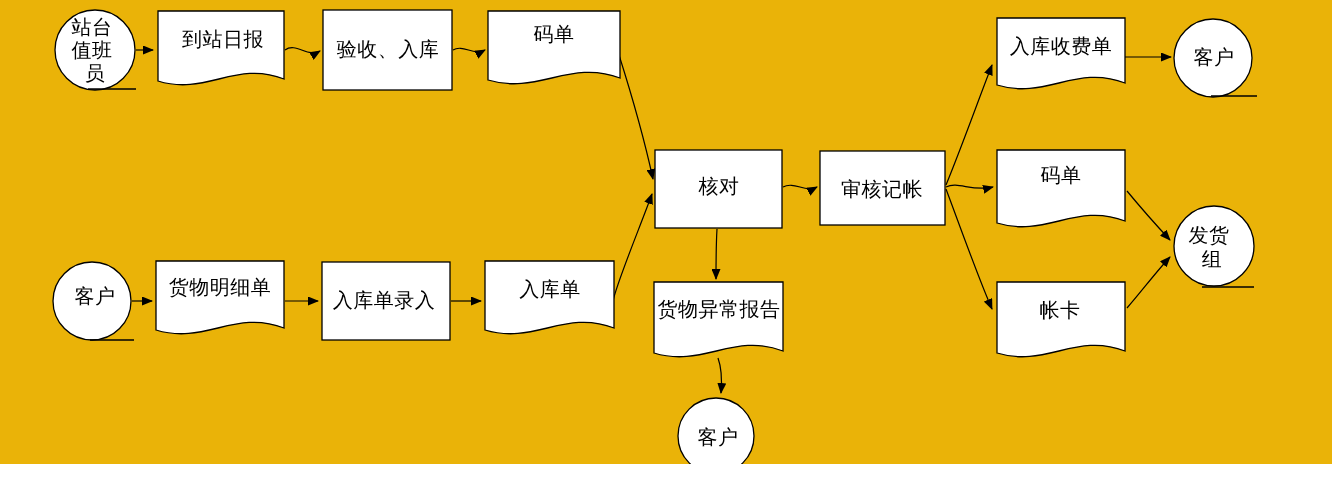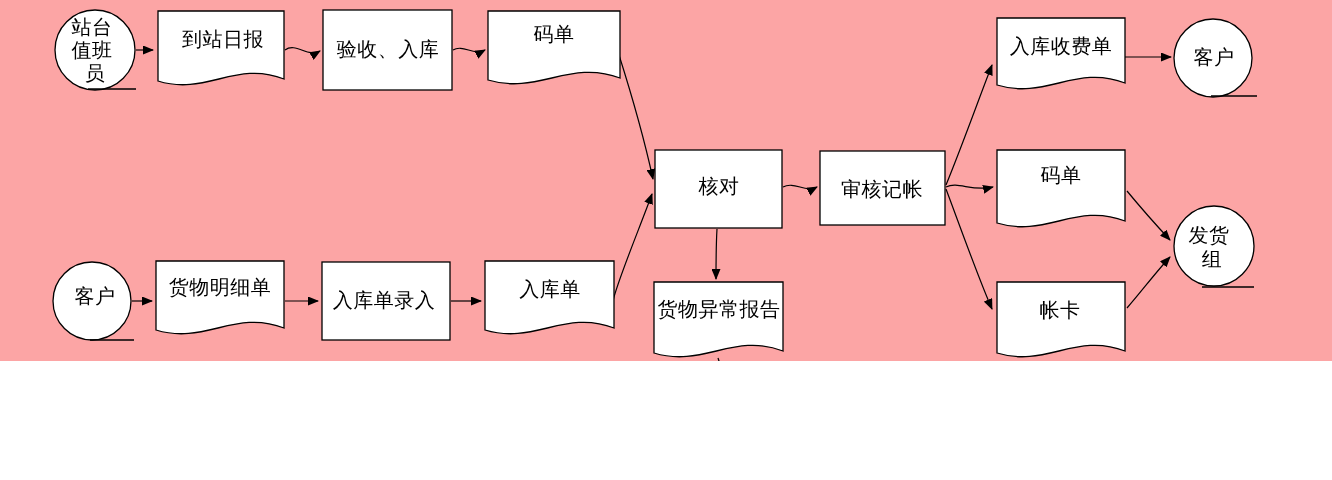--- a/index.html
+++ b/index.html
@@ -1,16 +1,16 @@
 <!DOCTYPE html>
 <html><head>
 <meta charset="utf-8">
 <style>
   html,body{margin:0;padding:0;background:#ffffff;}
-  .stage{position:relative;width:1332px;height:361px;background:#fca5a5;overflow:hidden;
+  .stage{position:relative;width:1332px;height:464px;background:#eab308;overflow:hidden;
          font-family:"Liberation Sans",sans-serif;}
   svg{display:block;}
   .shape{fill:#ffffff;stroke:#000000;stroke-width:1.3;}
   .edge{fill:none;stroke:#000000;stroke-width:1.2;}
   .mark{fill:none;stroke:#000000;stroke-width:1.6;}
   .lbl{font-family:"Liberation Sans",sans-serif;font-size:20px;fill:#000000;letter-spacing:0.5px;}
 </style>
 </head>
 <body>
 

